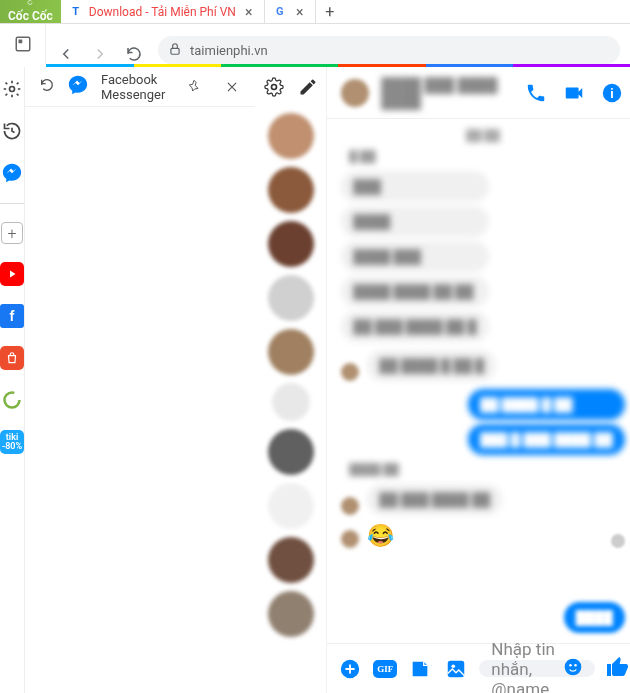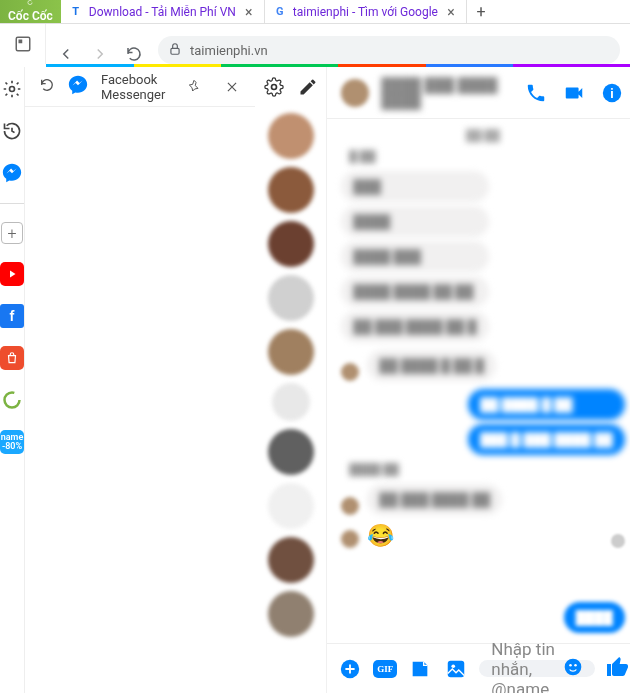--- a/index.html
+++ b/index.html
@@ -3,21 +3,21 @@
 <meta charset="utf-8">
 <style>
 * { margin: 0; padding: 0; box-sizing: border-box; font-family: -apple-system, BlinkMacSystemFont, "Segoe UI", Roboto, Arial, sans-serif; }
 body { width: 630px; height: 693px; overflow: hidden; background: #fff; display: flex; flex-direction: column; }
 
 .tabs-bar { height: 24px; background: #fff; display: flex; align-items: stretch; border-bottom: 1px solid #e0e0e0; font-size: 12px; }
 .logo-area { display: flex; align-items: center; padding: 0 8px; background: linear-gradient(90deg,#7cb342,#8bc34a); color: #fff; font-weight: 600; gap: 4px; flex-direction: column; }
 .logo-area svg { width: 16px; height: 16px; }
 .tab { display: flex; align-items: center; padding: 0 8px; gap: 6px; border-right: 1px solid #e0e0e0; background: #fff; max-width: 210px; overflow: hidden; white-space: nowrap; cursor: pointer; }
 .tab .favicon { width: 14px; height: 14px; display: flex; align-items: center; justify-content: center; font-size: 11px; font-weight: bold; color: #1a73e8; }
-.tab .tab-title { flex: 1; overflow: hidden; text-overflow: ellipsis; color: #6d28d9; }
+.tab .tab-title { flex: 1; overflow: hidden; text-overflow: ellipsis; color: #ef4444; }
 .tab .tab-close { width: 14px; height: 14px; display: flex; align-items: center; justify-content: center; color: #666; font-size: 14px; }
 .tab-new { width: 28px; display: flex; align-items: center; justify-content: center; color: #555; font-size: 16px; cursor: pointer; }
 
 .addr-row { display: flex; height: 40px; }
 .left-rail-top { width: 46px; display: flex; align-items: center; justify-content: center; border-right: 1px solid #eee; }
 .addr-bar { flex: 1; display: flex; align-items: flex-end; padding: 0 10px; gap: 14px; }
 .nav-btn { width: 20px; height: 20px; display: flex; align-items: center; justify-content: center; color: #5f6368; cursor: pointer; }
 .nav-btn.disabled { color: #c0c0c0; cursor: default; }
 .url-box { flex: 1; display: flex; align-items: center; gap: 8px; padding: 0 10px; height: 28px; border-radius: 14px; background: #f1f3f4; font-size: 13px; color: #666; }
 .lock-icon { color: #5f6368; }
@@ -89,21 +89,20 @@
       </svg>
     <span>Cốc Cốc</span>
   </div>
   <div class="tab">
     <span class="favicon">T</span>
     <span class="tab-title">Download - Tải Miễn Phí VN</span>
     <span class="tab-close">×</span>
   </div>
   <div class="tab">
     <span class="favicon" style="color:#4285f4">G</span>
-    <span class="tab-title">taimienphi - Tìm với Google</span>
     <span class="tab-close">×</span>
   </div>
   <div class="tab-new">+</div>
 </div>
 
 <div class="addr-row">
   <div class="left-rail-top">
     <svg width="18" height="18" viewBox="0 0 24 24">
         <rect x="3" y="3" width="18" height="18" rx="2" fill="none" stroke="#666" stroke-width="2"></rect>
         <rect x="6" y="6" width="5" height="5" fill="#666"></rect>
@@ -168,21 +167,21 @@
         <svg width="14" height="14" viewBox="0 0 24 24">
           <path d="M6 8h12l-1 12H7L6 8zM9 8V6a3 3 0 0 1 6 0v2" fill="none" stroke="#fff" stroke-width="2"></path>
         </svg>
       </div>
     <div class="rail-icon coccoc">
         <svg width="20" height="20" viewBox="0 0 24 24">
           <circle cx="12" cy="12" r="9" fill="none" stroke="#7cb342" stroke-width="3" stroke-dasharray="45 12"></circle>
         </svg>
       </div>
     <div class="rail-icon tiki">
-        <span>name</span>
+        <span>tiki</span>
         <span>-80%</span>
       </div>
   </div>
 
   <div class="main">
     <div class="msgr-header">
       <div class="reload"><svg width="16" height="16" viewBox="0 0 24 24">
             <path d="M4 12a8 8 0 1 1 2.3 5.6M4 4v6h6" fill="none" stroke="currentColor" stroke-width="2"></path>
           </svg></div>
       <div class="msgr-logo"><svg viewBox="0 0 24 24">

